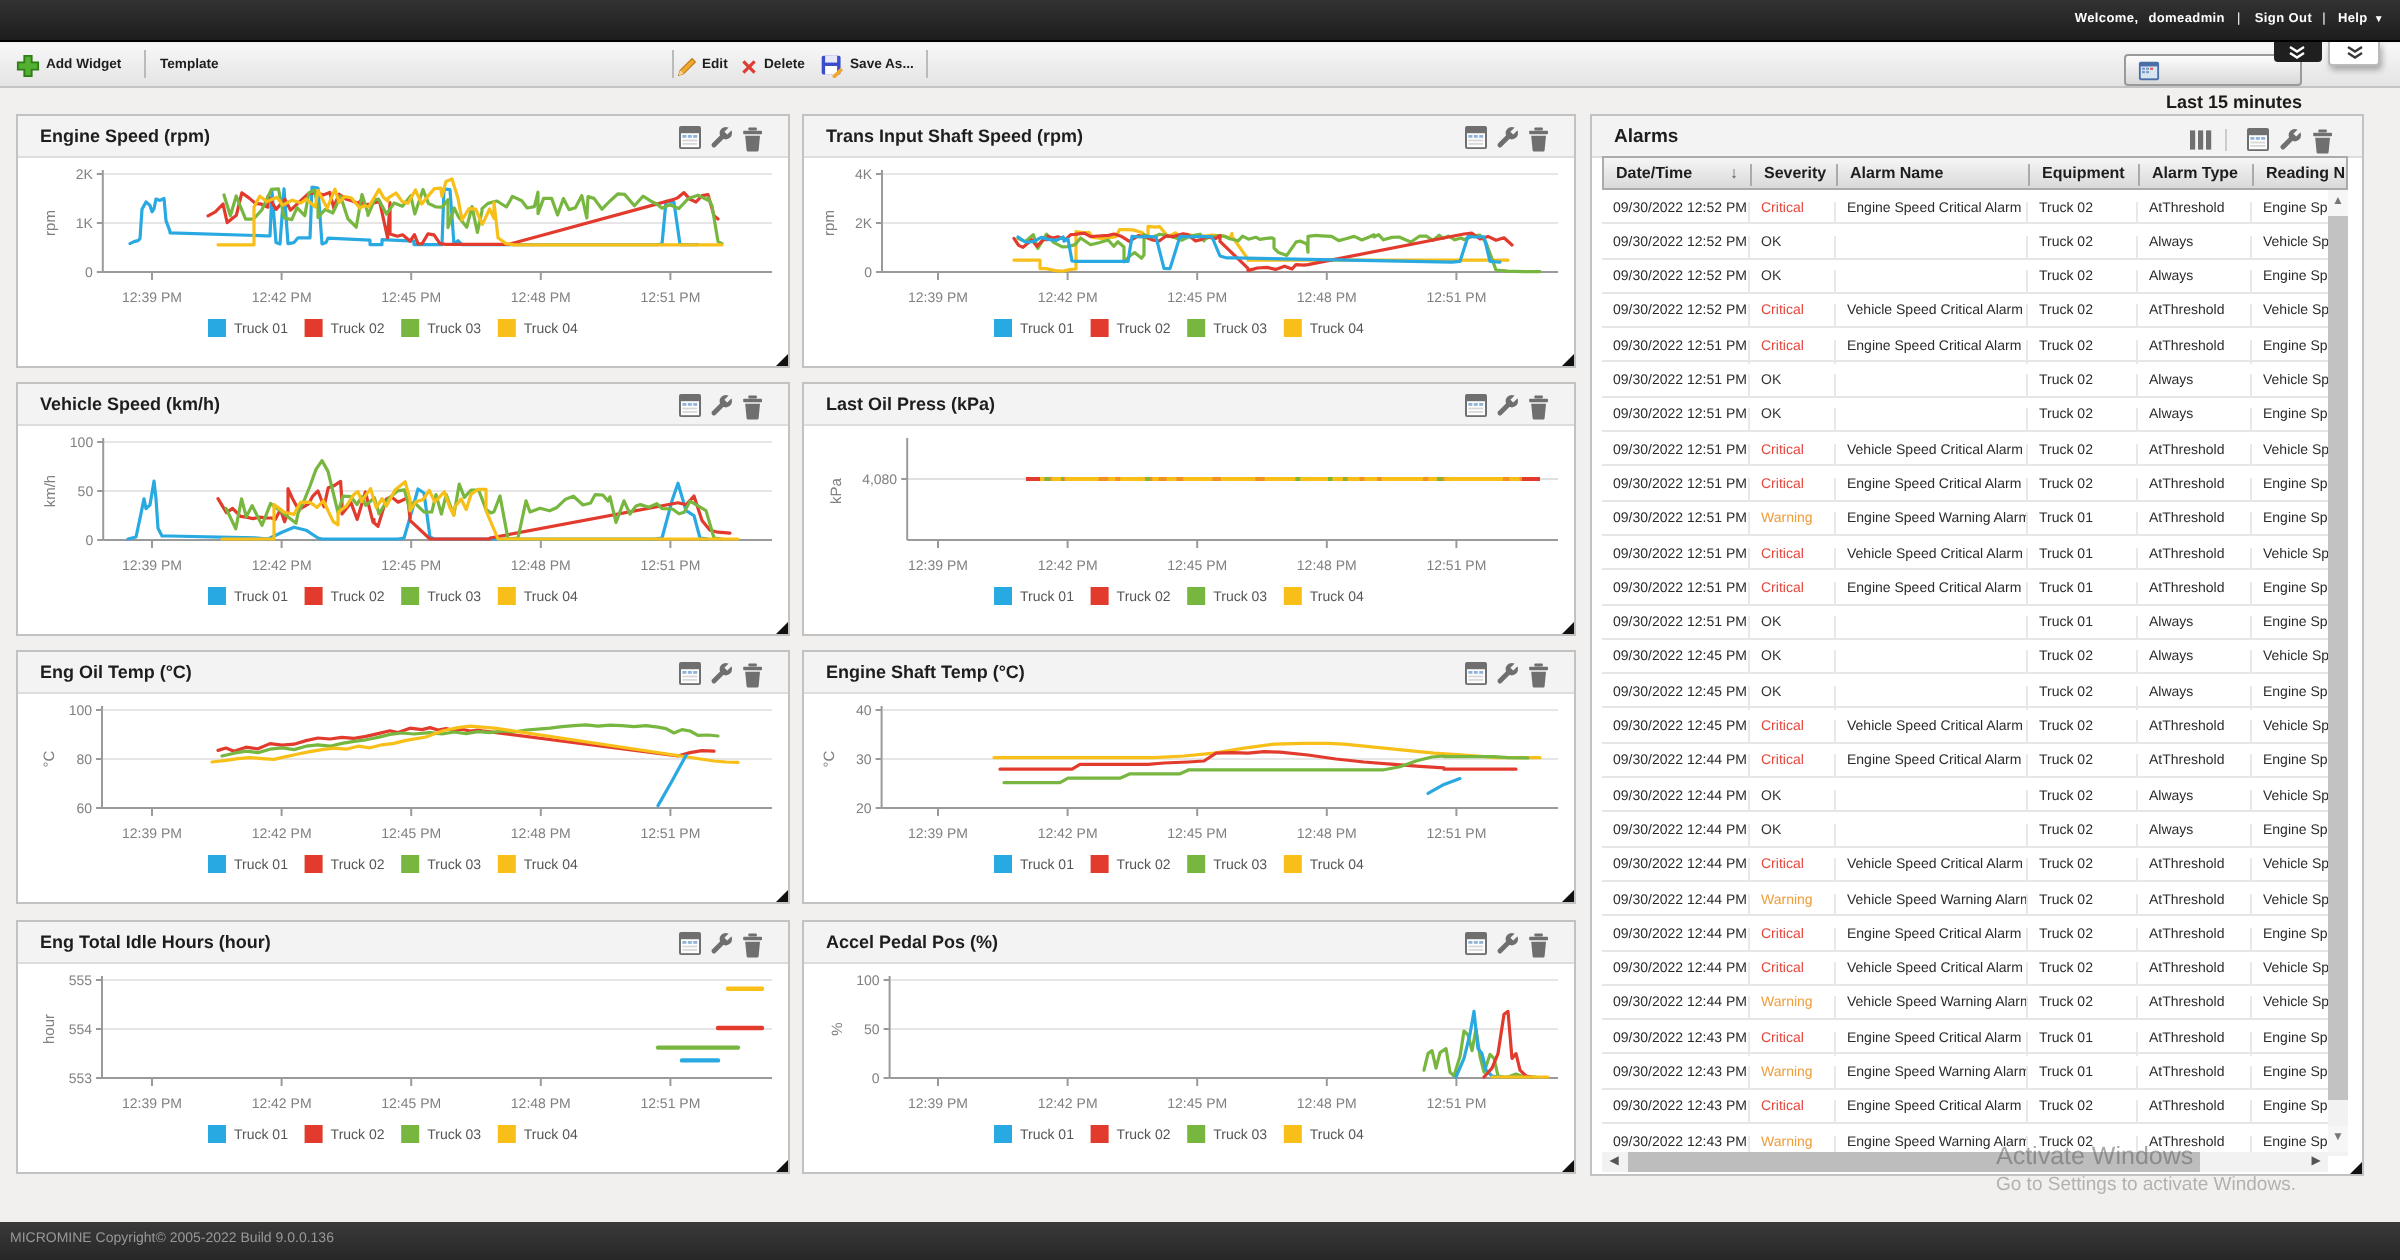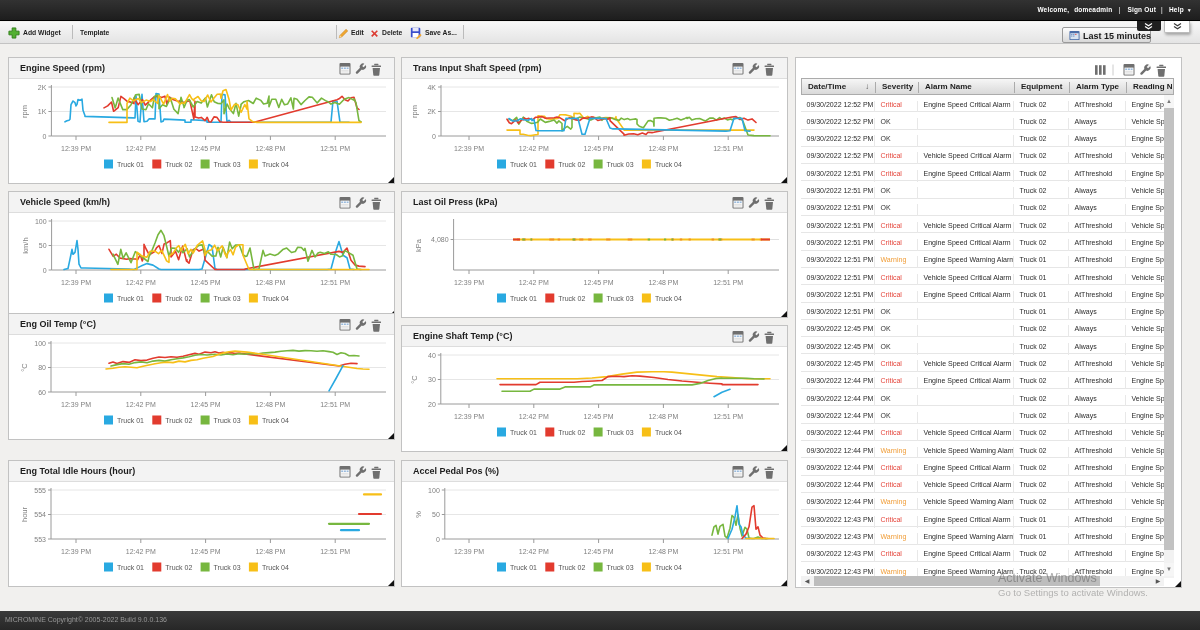--- a/index.html
+++ b/index.html
@@ -65,21 +65,21 @@
 <div id="lastbtn">
       <svg style="position:absolute;left:6px;top:2px" width="11" height="11" viewBox="0 0 12 12">
         <rect x="0.5" y="1" width="11" height="10" rx="1" fill="#4a6ea8"></rect>
         <rect x="1.5" y="3.5" width="9" height="6.5" fill="#d8e4f0"></rect>
         <rect x="2.2" y="4.2" width="1.6" height="1.2" fill="#7a9ac8"></rect>
         <rect x="4.4" y="4.2" width="1.6" height="1.2" fill="#7a9ac8"></rect>
         <rect x="6.6" y="4.2" width="1.6" height="1.2" fill="#e06060"></rect>
         <rect x="2.2" y="6" width="1.6" height="1.2" fill="#7a9ac8"></rect>
         <rect x="4.4" y="6" width="1.6" height="1.2" fill="#7a9ac8"></rect>
       </svg>
-      <span style="position:absolute;left:20px;top:3px">Last 15 minutes</span>
+      <span style="position:absolute;left:20px;top:18px">Last 15 minutes</span>
     </div>
 </div>
 <div class="abs" style="left:1137px;top:21px;width:24px;height:10px;background:#1f1f1f;border-radius:0 0 2px 2px">
 <svg style="position:absolute;left:7px;top:2px" width="9" height="7" viewBox="0 0 9 7">
       <path d="M1 0.5 L4.5 2.8 L8 0.5 M1 3.5 L4.5 5.8 L8 3.5" stroke="#fff" fill="none" stroke-width="1.2"></path>
     </svg>
   </div>
 <div class="abs" style="left:1164px;top:21px;width:26px;height:12px;background:#fff;border:1px solid #bbb;border-top:none;border-radius:0 0 2px 2px;box-shadow:1px 2px 3px rgba(0,0,0,0.3)">
 <svg style="position:absolute;left:8px;top:2px" width="9" height="7" viewBox="0 0 9 7">
       <path d="M1 0.5 L4.5 2.8 L8 0.5 M1 3.5 L4.5 5.8 L8 3.5" stroke="#3a3a3a" fill="none" stroke-width="1.2"></path>
@@ -360,21 +360,21 @@
 <text x="108.0" y="108.5" font-size="7" fill="#555">Truck 01</text>
 <rect x="143.3" y="101.5" width="9" height="9" fill="#e23b2e"></rect>
 <text x="156.3" y="108.5" font-size="7" fill="#555">Truck 02</text>
 <rect x="191.60000000000002" y="101.5" width="9" height="9" fill="#77b73f"></rect>
 <text x="204.60000000000002" y="108.5" font-size="7" fill="#555">Truck 03</text>
 <rect x="239.90000000000003" y="101.5" width="9" height="9" fill="#f7bf17"></rect>
 <text x="252.90000000000003" y="108.5" font-size="7" fill="#555">Truck 04</text>
 </svg>
 <div class="grip"></div>
 </div>
-<div class="wbox" style="left:8px;top:313px">
+<div class="wbox" style="left:8px;top:325px">
 <div class="whead">
       <span class="wtitle">Eng Oil Temp (°C)</span>
       <svg style="position:absolute;right:11px;top:4px" width="44" height="14" viewBox="0 0 44 14">
 <g>
 <rect x="0.5" y="1" width="11" height="11.5" rx="1" fill="#6f6f6f"></rect>
 <rect x="1.5" y="4.6" width="9" height="7" fill="#fdfdfd"></rect>
 <rect x="2.2" y="5.5" width="2" height="1.4" fill="#8fb3d9"></rect>
           <rect x="4.9" y="5.5" width="2" height="1.4" fill="#8fb3d9"></rect>
           <rect x="7.6" y="5.5" width="2" height="1.4" fill="#8fb3d9"></rect>
 <rect x="2.2" y="7.8" width="7.4" height="0.9" fill="#d8d8d8"></rect>
@@ -625,20 +625,23 @@
 <rect x="143.3" y="101.5" width="9" height="9" fill="#e23b2e"></rect>
 <text x="156.3" y="108.5" font-size="7" fill="#555">Truck 02</text>
 <rect x="191.60000000000002" y="101.5" width="9" height="9" fill="#77b73f"></rect>
 <text x="204.60000000000002" y="108.5" font-size="7" fill="#555">Truck 03</text>
 <rect x="239.90000000000003" y="101.5" width="9" height="9" fill="#f7bf17"></rect>
 <text x="252.90000000000003" y="108.5" font-size="7" fill="#555">Truck 04</text>
 </svg>
 <div class="grip"></div>
 </div>
 <div id="alarms">
+<div id="ahead">
+      <span id="atitle">Alarms</span>
+    </div>
 <svg style="position:absolute;right:12px;top:5px" width="76" height="15" viewBox="0 0 76 15">
 <g fill="#6f6f6f">
 <rect x="2" y="2.2" width="2.6" height="9.6"></rect>
         <rect x="6" y="2.2" width="2.6" height="9.6"></rect>
         <rect x="10" y="2.2" width="2.6" height="9.6"></rect>
 </g>
 <line x1="20" y1="1.5" x2="20" y2="12.5" stroke="#ccc"></line>
 <g transform="translate(30,0)">
         <g>
 <rect x="0.5" y="1" width="11" height="11.5" rx="1" fill="#6f6f6f"></rect>

